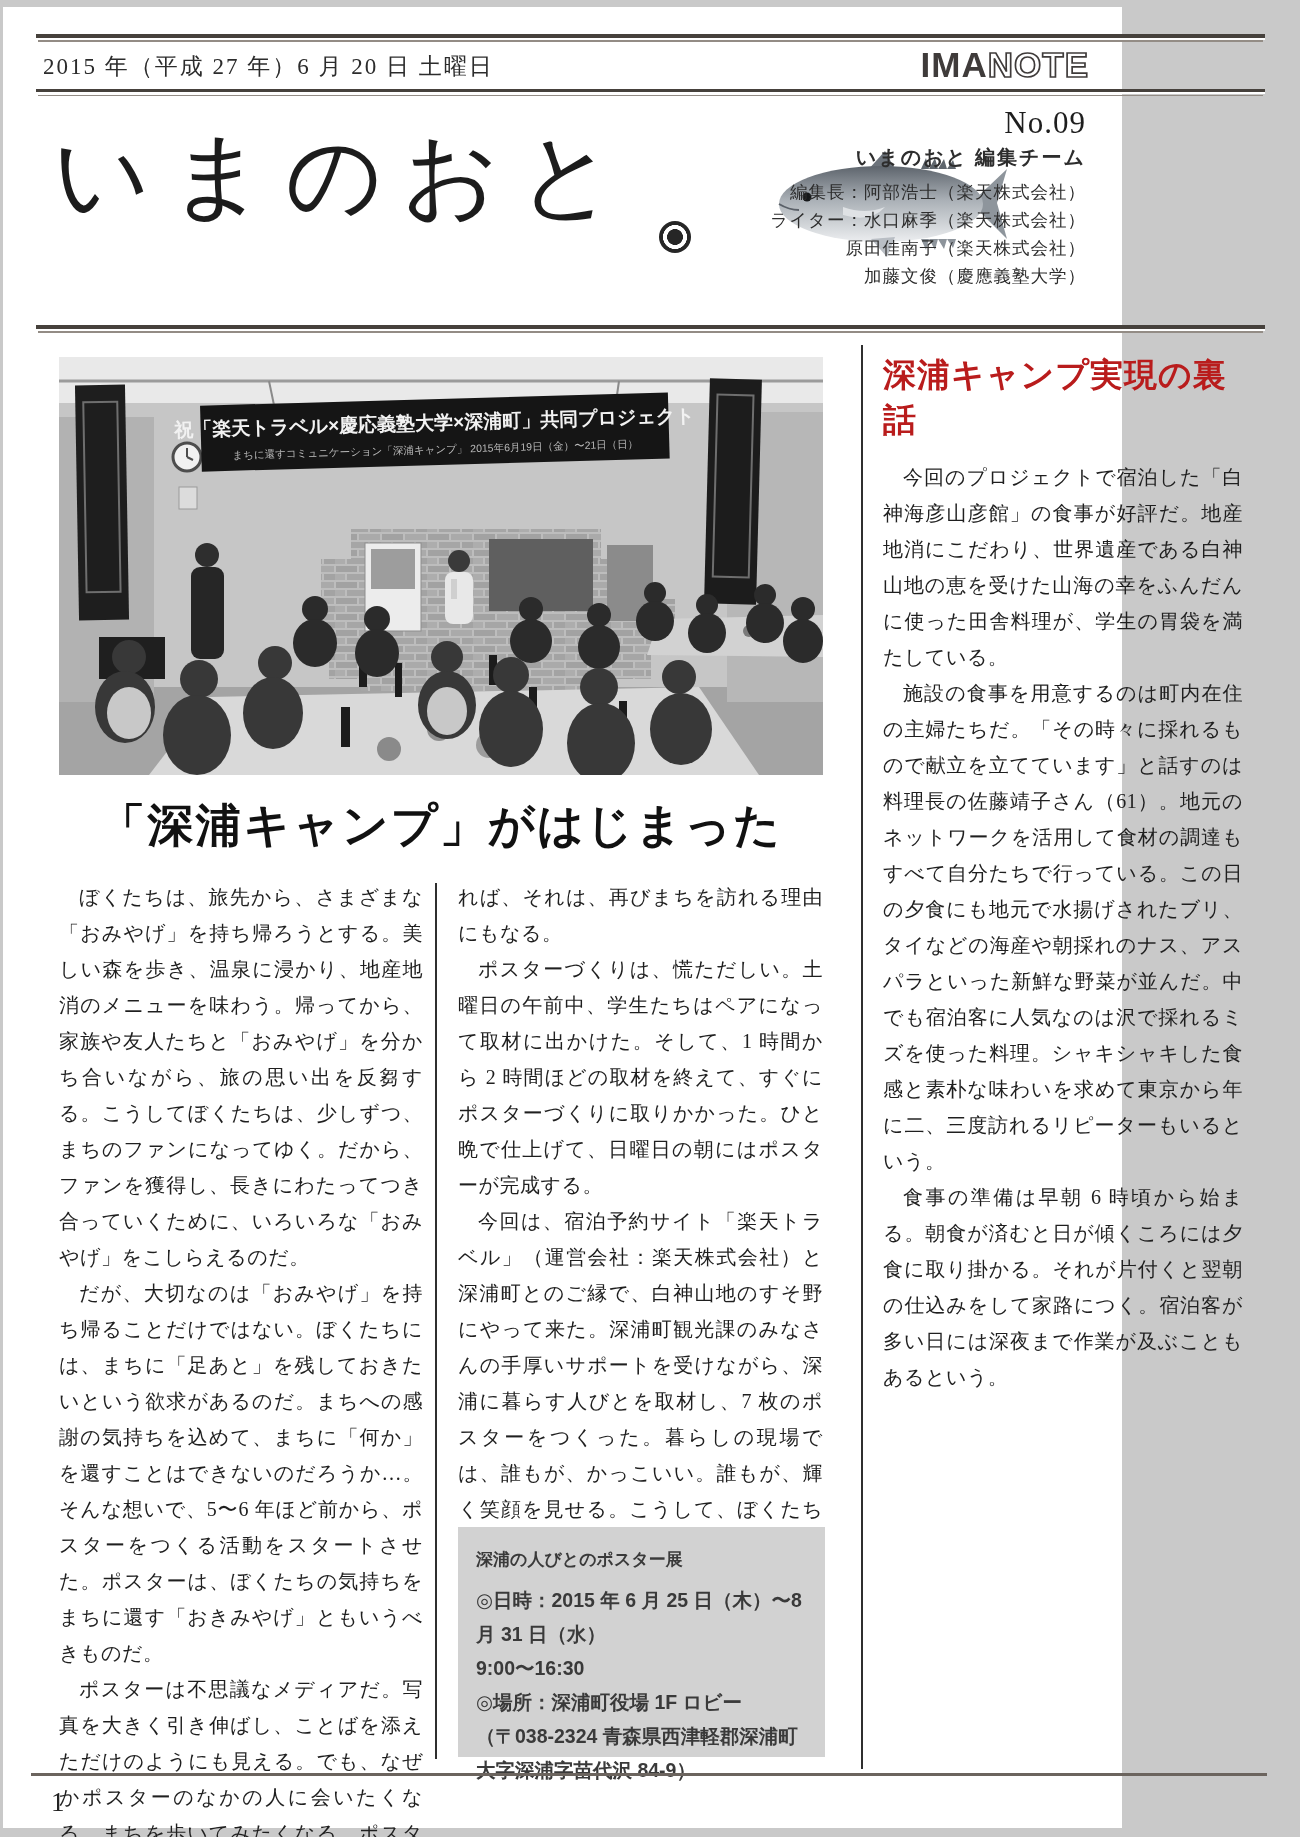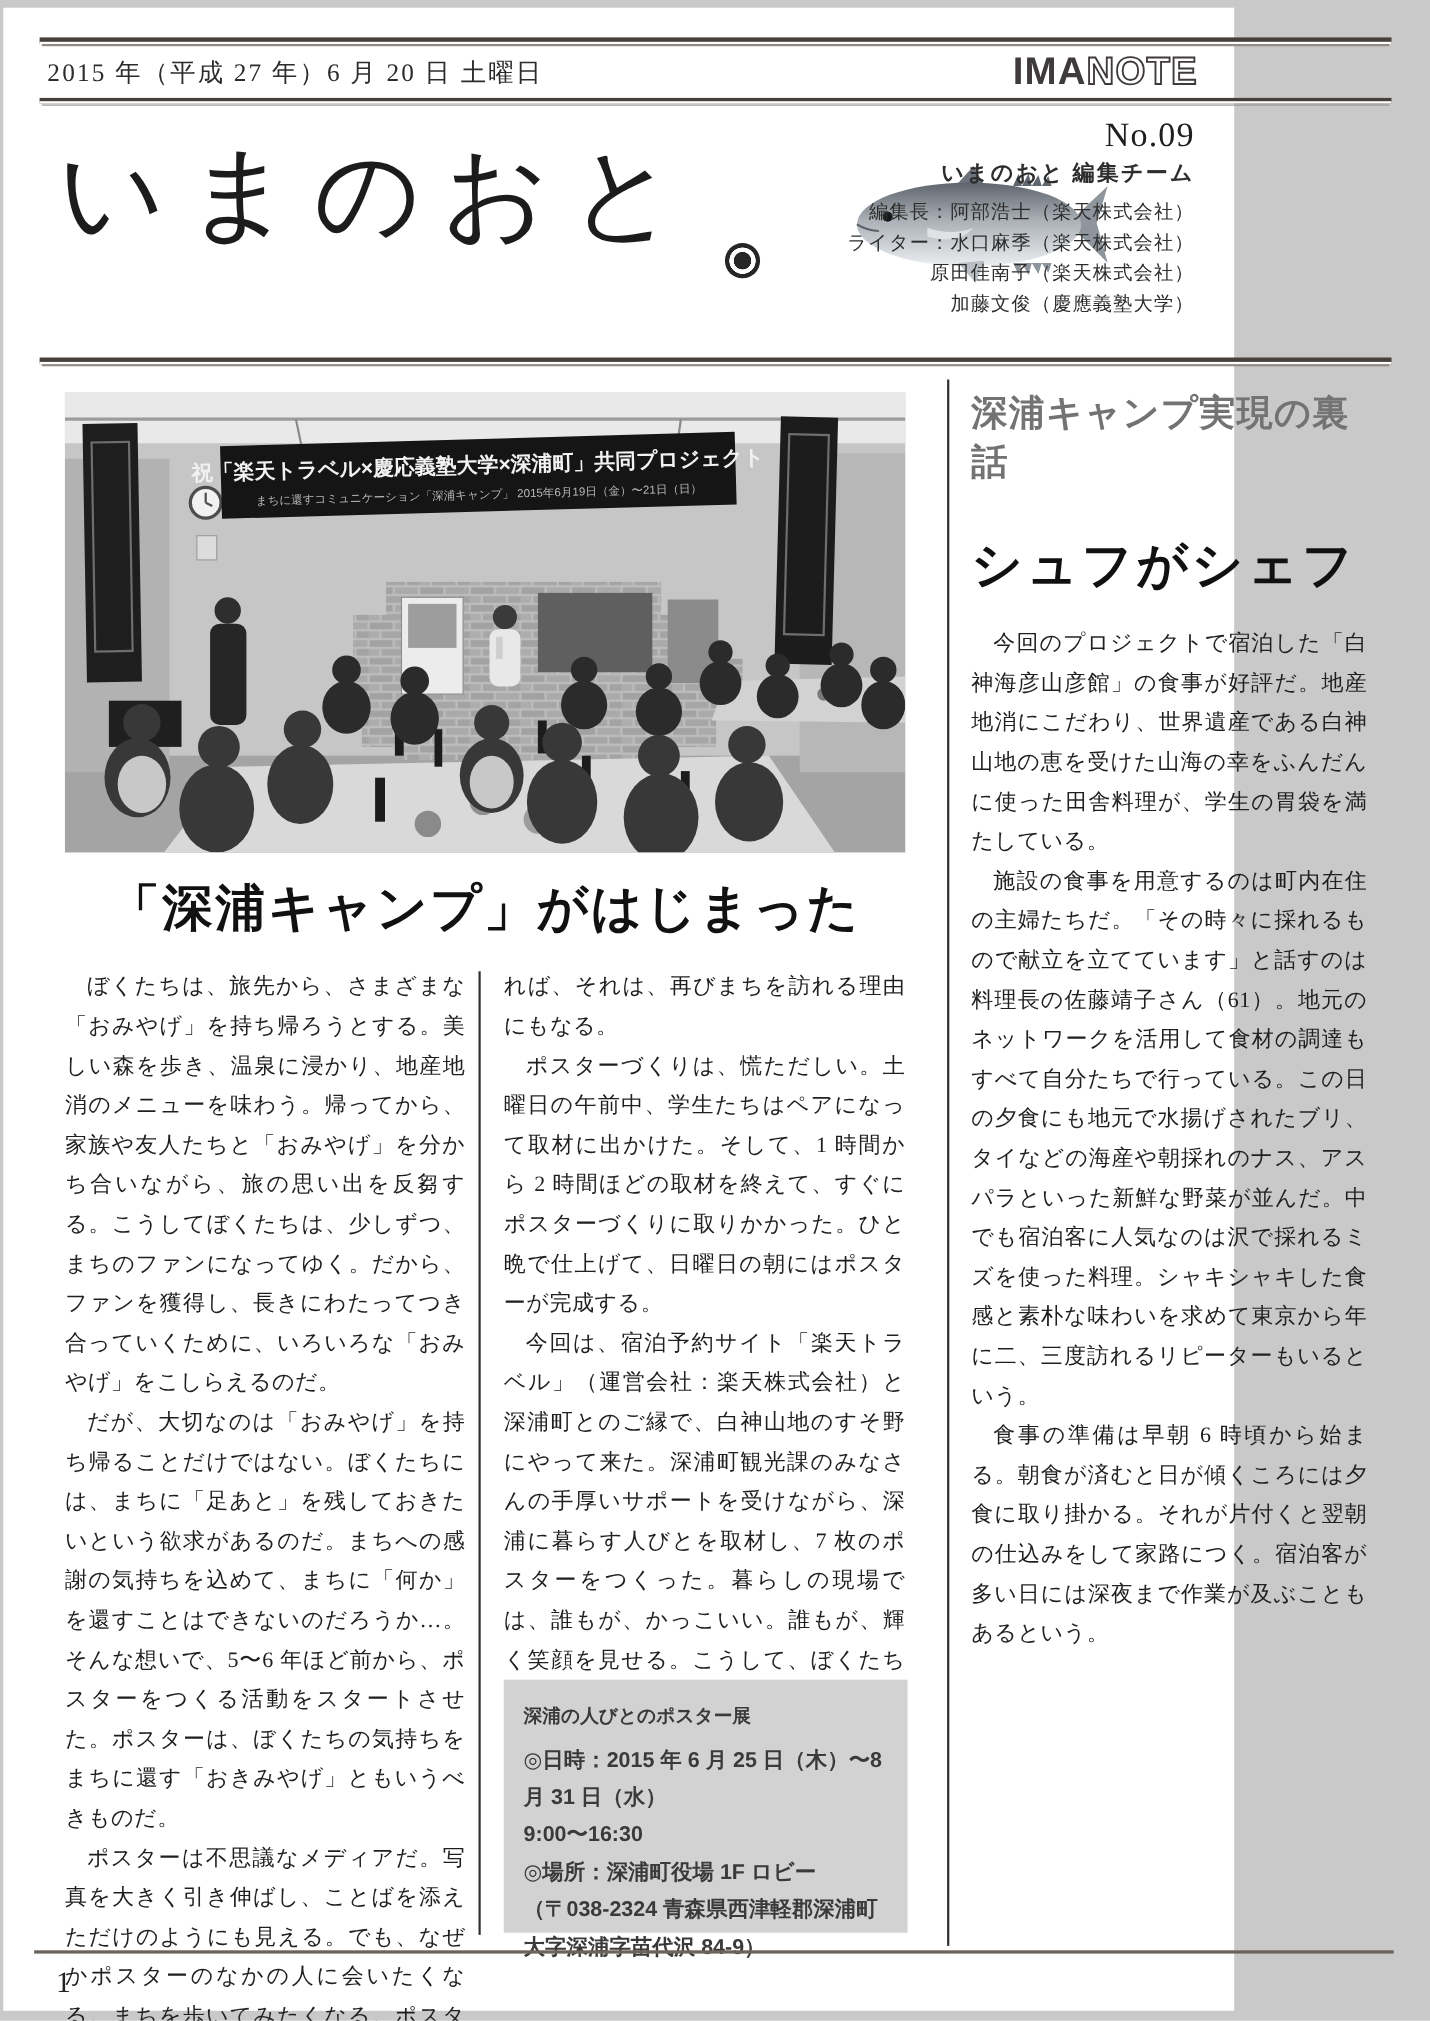--- a/index.html
+++ b/index.html
@@ -52,21 +52,21 @@
     background:#d2d2d2;
     font-family:"Liberation Sans","DejaVu Sans",sans-serif;
     font-weight:bold; color:#3a3a3a;
     font-size:19.5px; line-height:34px;
     padding:16px 18px;
     box-sizing:border-box;
   }
   .infobox .ib-title { margin-bottom:6px; font-size:17px; }
   .infobox .ib-line { }
 
-  .rc-title1 { font-size:33px; font-weight:bold; letter-spacing:1px; color:#737373; margin:0 0 16px 0; }
+  .rc-title1 { font-size:33px; font-weight:bold; letter-spacing:1px; color:#b91c1c; margin:0 0 16px 0; }
   .rc-title2 { font-size:46px; font-weight:bold; letter-spacing:3px; color:#111; margin:40px 0 22px 0; }
 
   .footer-rule { height:3px; background:#6b645e; }
   .pagenum { font-size:27px; color:#222; }
   .footer-note { font-size:17.5px; color:#2c2c2c; letter-spacing:0.5px; }
 </style>
 </head>
 <body>
 
 <div class="page">
@@ -266,21 +266,20 @@
     <div class="ib-line">◎日時：2015 年 6 月 25 日（木）〜8 月 31 日（水）</div>
     <div class="ib-line">9:00〜16:30</div>
     <div class="ib-line">◎場所：深浦町役場 1F ロビー</div>
     <div class="ib-line">（〒038-2324 青森県西津軽郡深浦町大字深浦字苗代沢 84-9）</div>
   </div>
 
   <div class="abs vdivider" style="left:858px; top:338px; height:1424px;"></div>
 
   <div class="abs" style="left:880px; top:346px; width:360px;">
     <h2 class="rc-title1">深浦キャンプ実現の裏話</h2>
-    <h2 class="rc-title2">シュフがシェフ</h2>
     <div class="bodycol">
       <p class="indent">今回のプロジェクトで宿泊した「白神海彦山彦館」の食事が好評だ。地産地消にこだわり、世界遺産である白神山地の恵を受けた山海の幸をふんだんに使った田舎料理が、学生の胃袋を満たしている。</p>
       <p class="indent">施設の食事を用意するのは町内在住の主婦たちだ。「その時々に採れるもので献立を立てています」と話すのは料理長の佐藤靖子さん（61）。地元のネットワークを活用して食材の調達もすべて自分たちで行っている。この日の夕食にも地元で水揚げされたブリ、タイなどの海産や朝採れのナス、アスパラといった新鮮な野菜が並んだ。中でも宿泊客に人気なのは沢で採れるミズを使った料理。シャキシャキした食感と素朴な味わいを求めて東京から年に二、三度訪れるリピーターもいるという。</p>
       <p class="indent">食事の準備は早朝 6 時頃から始まる。朝食が済むと日が傾くころには夕食に取り掛かる。それが片付くと翌朝の仕込みをして家路につく。宿泊客が多い日には深夜まで作業が及ぶこともあるという。</p>
 
     </div>
   </div>
 
   <div class="abs footer-rule" style="left:28px; top:1766px; width:1236px;"></div>
   <div class="abs pagenum" style="left:48px; top:1780px;">1</div>

